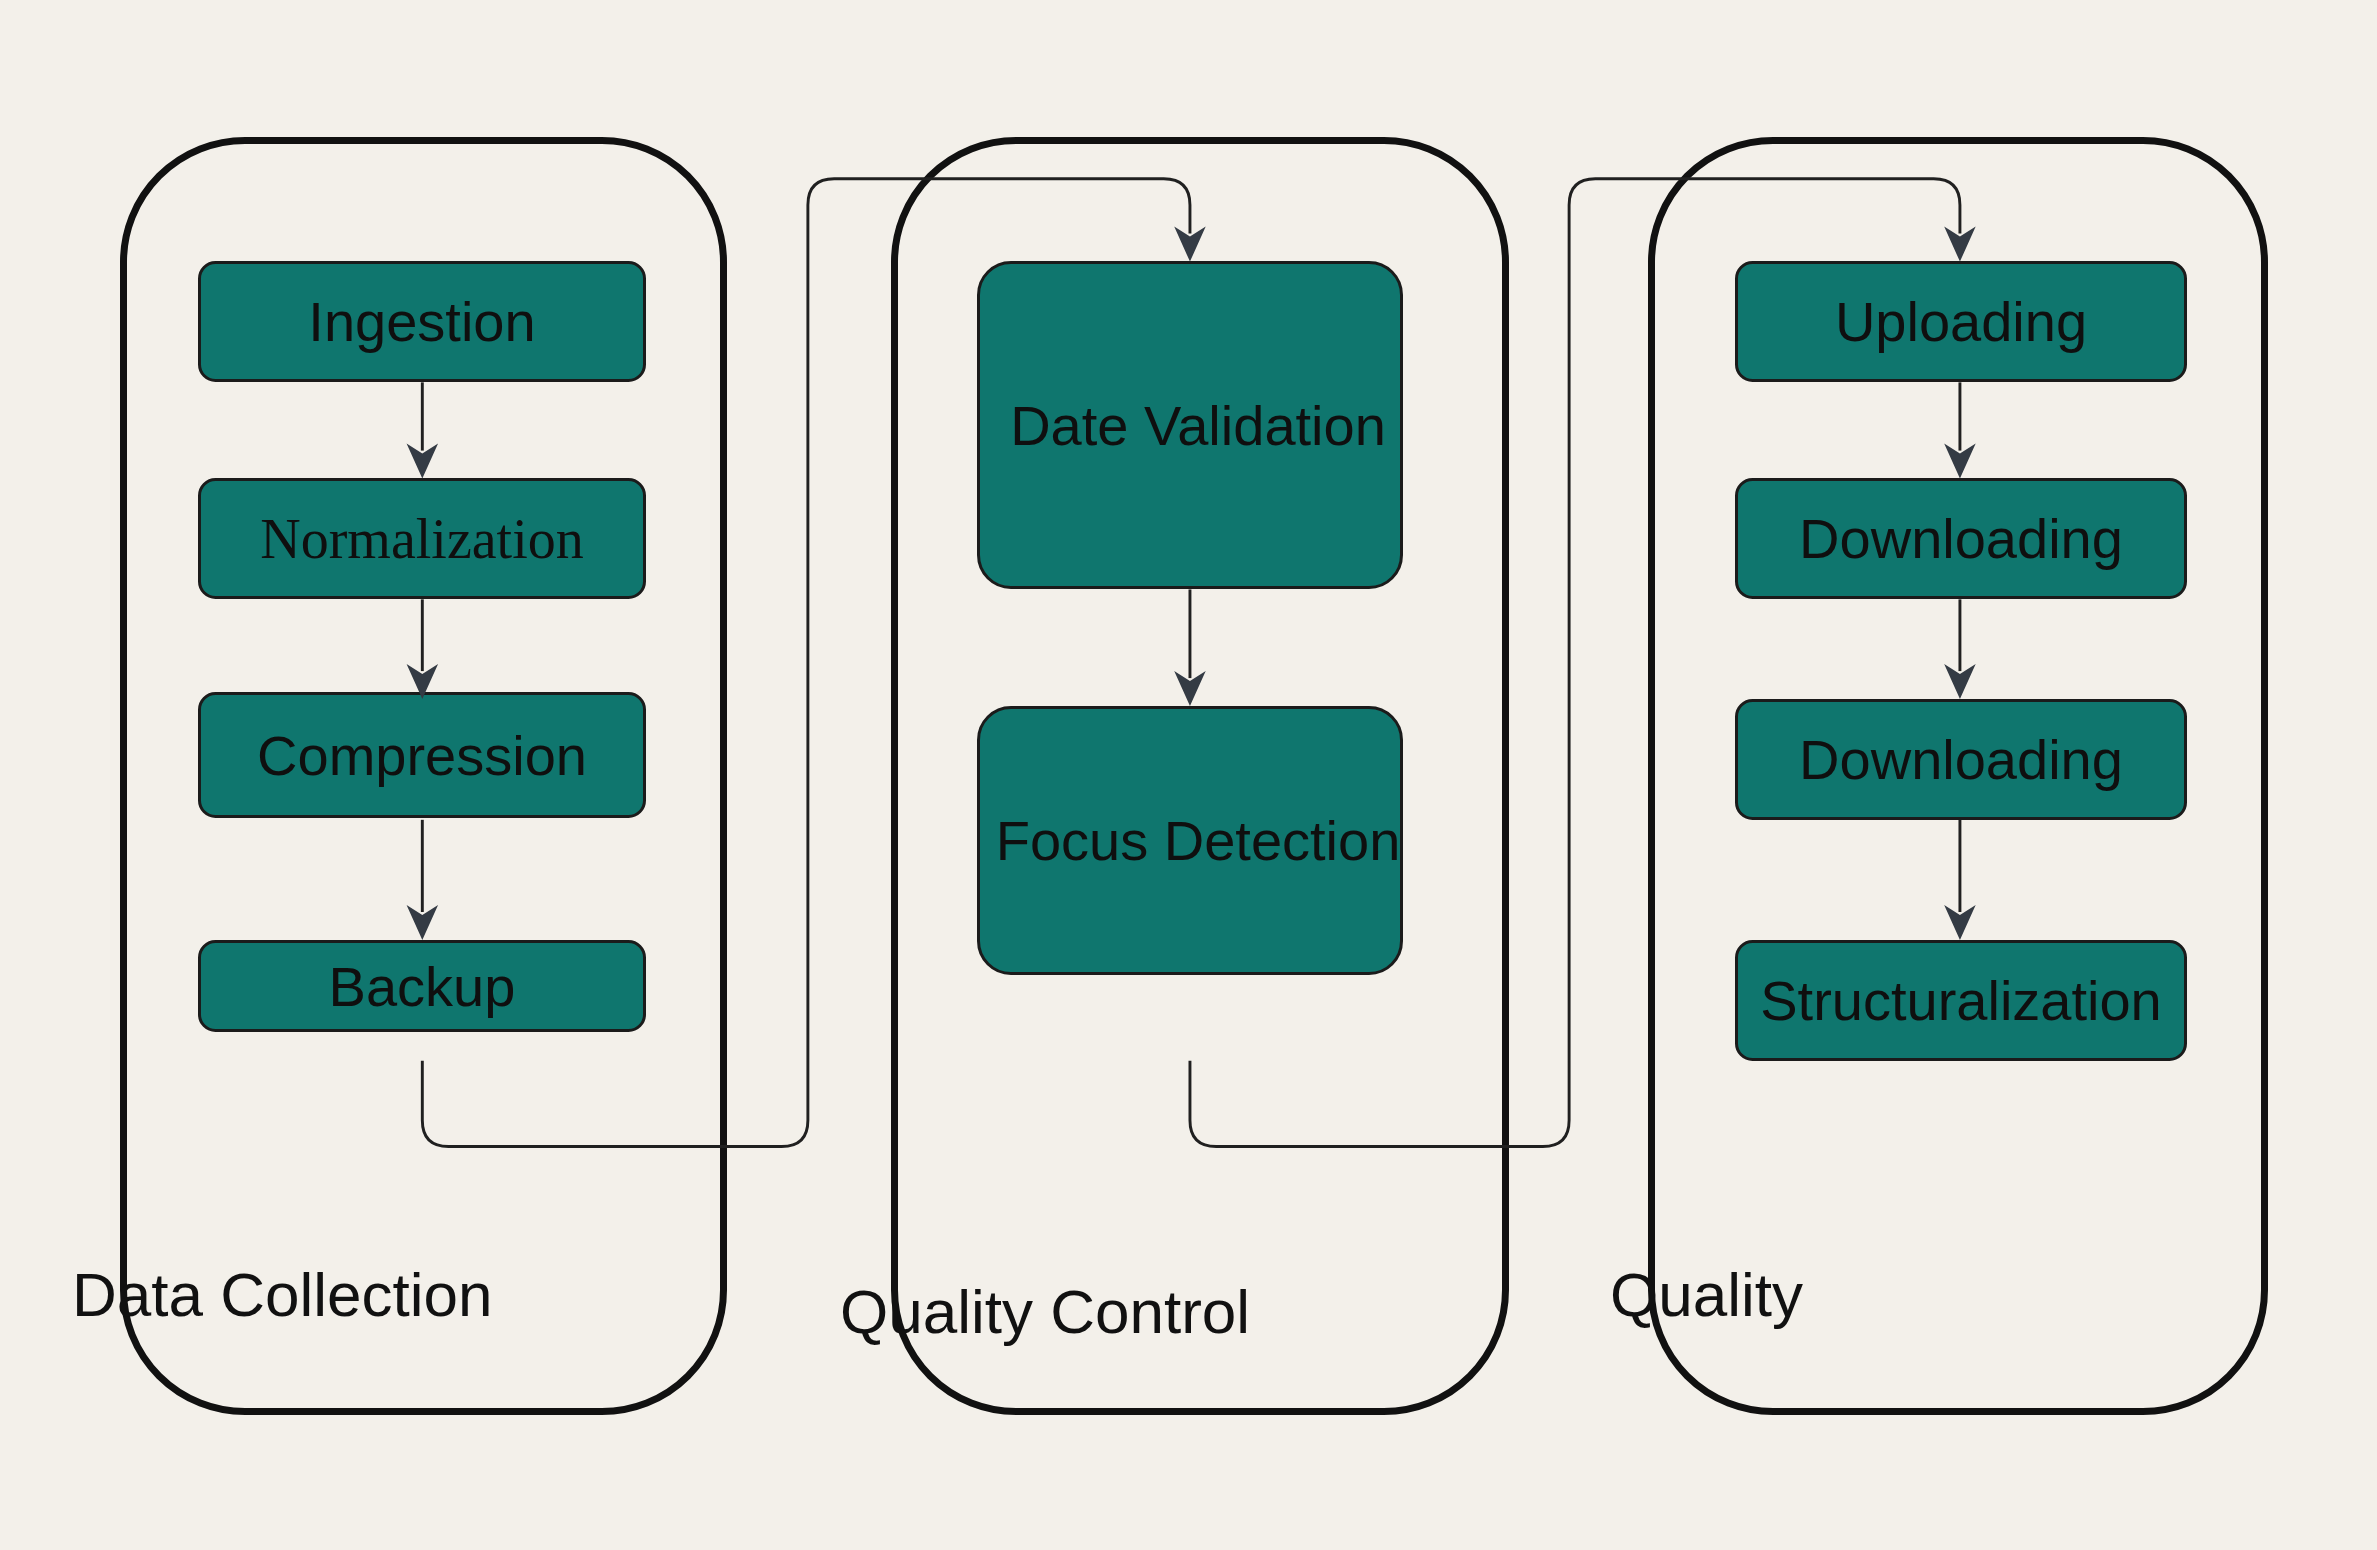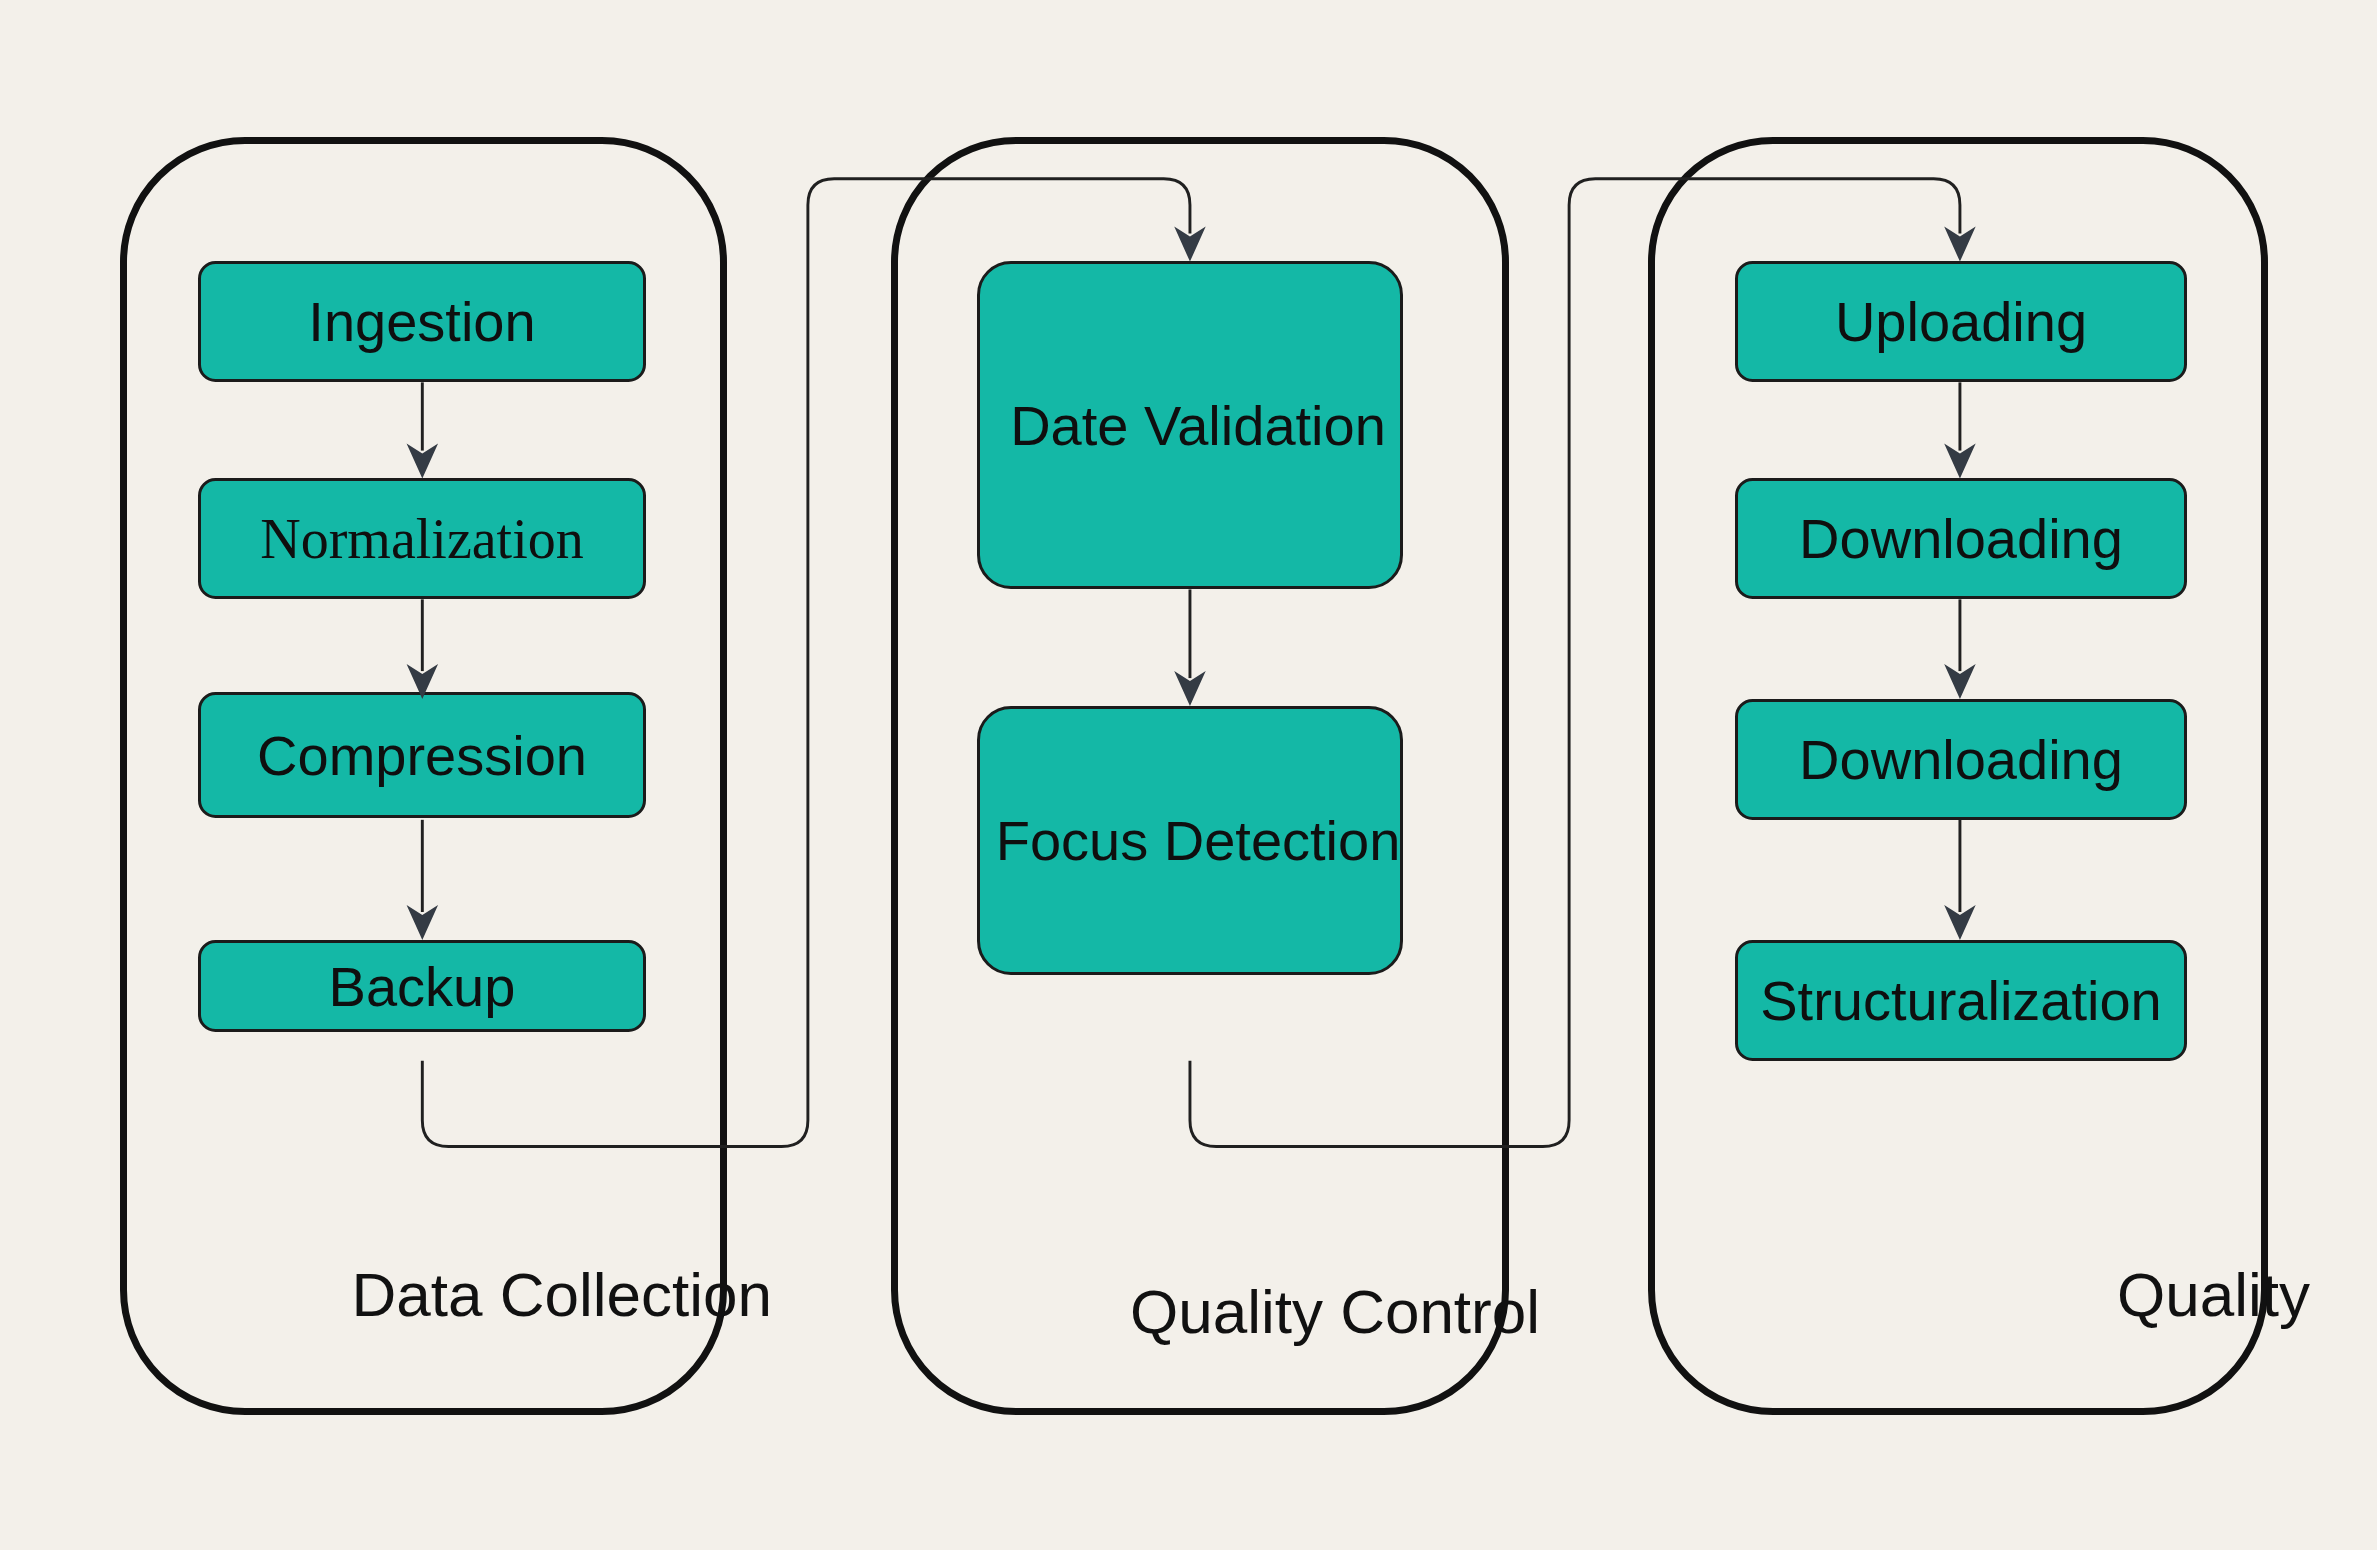--- a/index.html
+++ b/index.html
@@ -19,30 +19,30 @@
     position: absolute;
     border: 7.6px solid #111111;
     border-radius: 125px;
     background: transparent;
     box-sizing: border-box;
   }
   .container-label {
     position: absolute;
     height: 82px;
     line-height: 82px;
-    text-align: right;
+    text-align: left;
     font-size: 62px;
     color: #111111;
     white-space: nowrap;
     letter-spacing: 0px;
   }
   .node {
     position: absolute;
     box-sizing: border-box;
-    background: #14b8a6;
+    background: #0f766e;
     border: 3.5px solid #1b1b1b;
     border-radius: 17.5px;
     display: flex;
     align-items: center;
     justify-content: center;
     font-size: 56px;
     color: #0f0f0f;
     white-space: nowrap;
   }
   .node.tall { border-radius: 34px; padding-left: 16px; }

